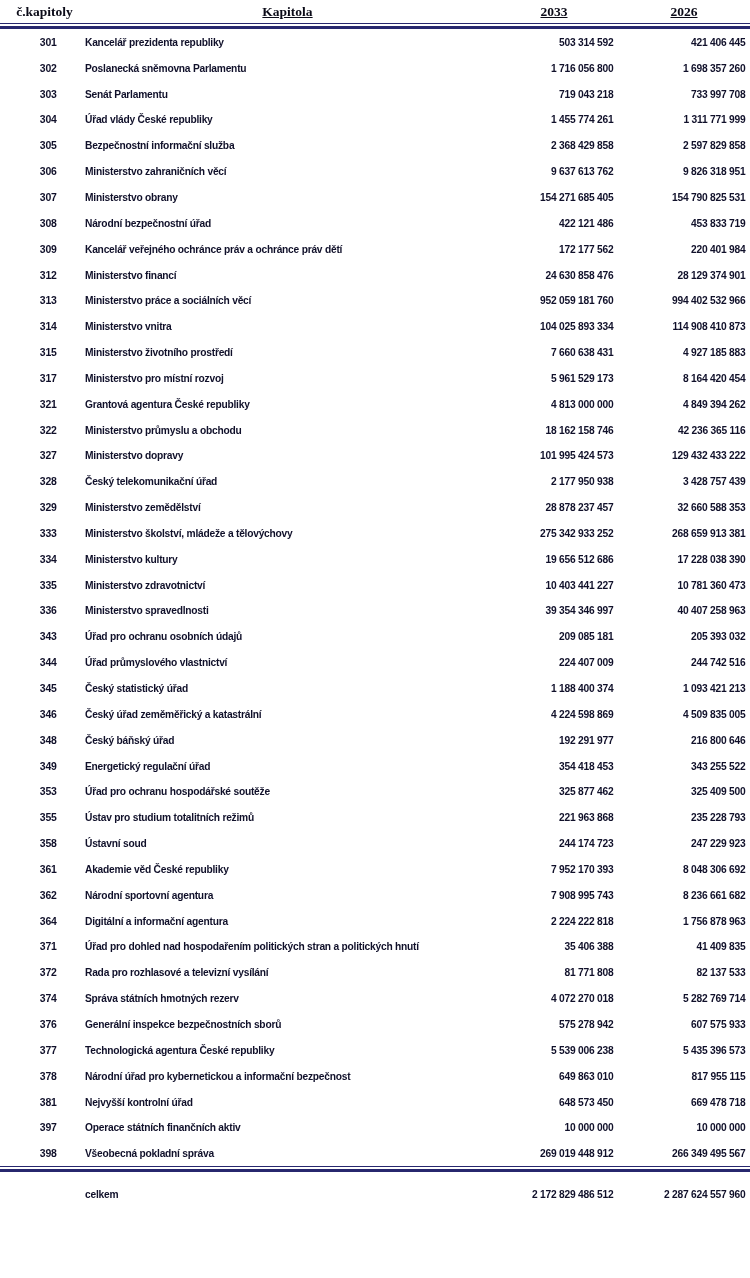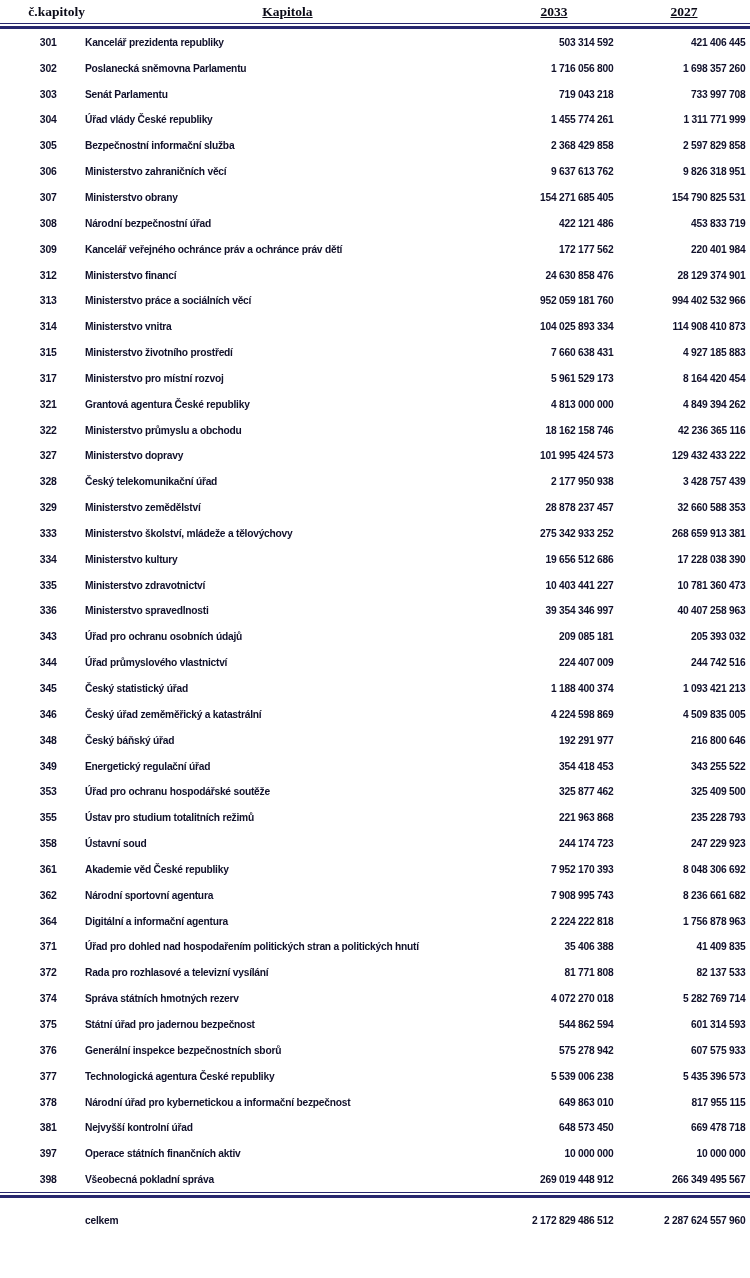--- a/index.html
+++ b/index.html
@@ -22,21 +22,21 @@
     align-items:center;
   }
   .hrow{height:23px;}
   .h{
     font-family:"Liberation Serif","DejaVu Serif",serif;
     font-weight:bold;
     font-size:13.5px;
     color:#0b0b18;
     white-space:nowrap;
   }
-  .h.left{text-align:right;padding-left:4px;}
+  .h.left{text-align:center;padding-left:4px;}
   .h.center{text-align:center;text-decoration:underline;}
   .dsep{
     height:2px;
     border-top:1.5px solid var(--line);
     border-bottom:3px solid var(--line);
   }
   .tbody .row{height:25.85px;}
   .num,.name,.val{
     font-size:11px;
     font-weight:700;
@@ -51,21 +51,21 @@
 </style>
 </head>
 <body>
 
 <div class="page">
 
   <div class="row hrow">
     <div class="h left">č.kapitoly</div>
     <div class="h center">Kapitola</div>
     <div class="h center">2033</div>
-    <div class="h center">2027</div>
+    <div class="h center">2026</div>
   </div>
 
   <div class="dsep"></div>
 
   <div class="tbody">
 
       <div class="row">
         <div class="num">301</div>
         <div class="name">Kancelář prezidenta republiky</div>
         <div class="val">503 314 592</div>
@@ -325,26 +325,20 @@
         <div class="val">82 137 533</div>
       </div>
 
       <div class="row">
         <div class="num">374</div>
         <div class="name">Správa státních hmotných rezerv</div>
         <div class="val">4 072 270 018</div>
         <div class="val">5 282 769 714</div>
       </div>
 
-      <div class="row">
-        <div class="num">375</div>
-        <div class="name">Státní úřad pro jadernou bezpečnost</div>
-        <div class="val">544 862 594</div>
-        <div class="val">601 314 593</div>
-      </div>
 
       <div class="row">
         <div class="num">376</div>
         <div class="name">Generální inspekce bezpečnostních sborů</div>
         <div class="val">575 278 942</div>
         <div class="val">607 575 933</div>
       </div>
 
       <div class="row">
         <div class="num">377</div>

